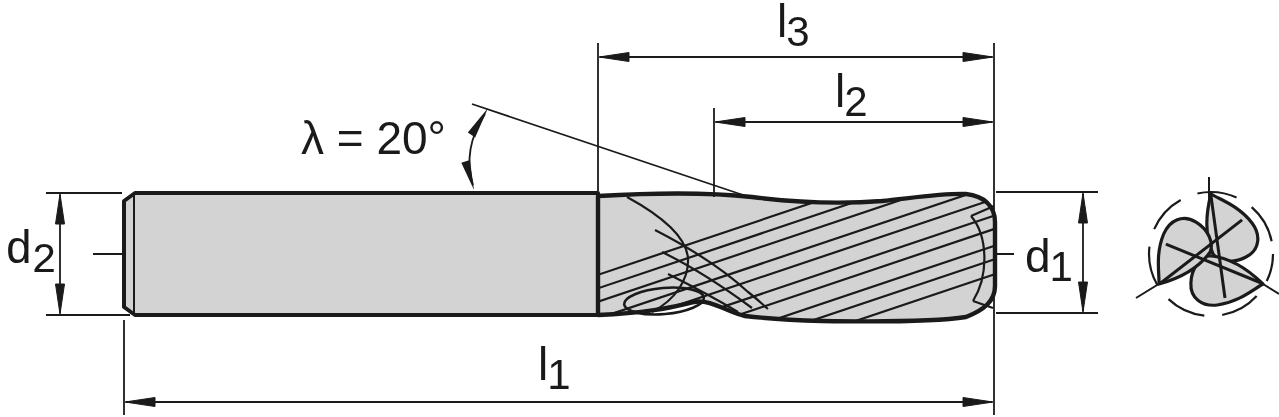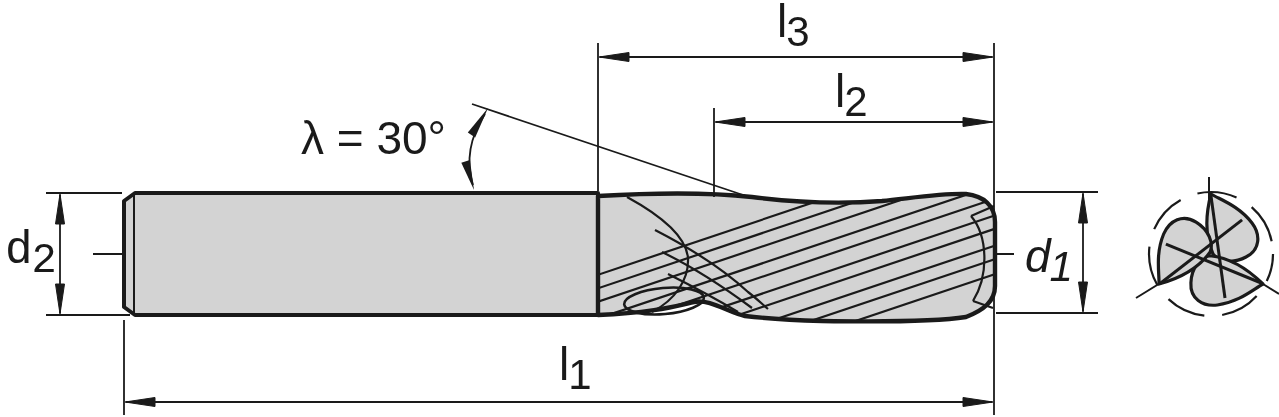--- a/index.html
+++ b/index.html
@@ -149,23 +149,23 @@
       <g stroke="var(--line,#1a1a1a)" stroke-width="3">
         <line x1="0" y1="-58" x2="14" y2="44"></line>
         <line x1="0" y1="-58" x2="14" y2="44" transform="rotate(120)"></line>
         <line x1="0" y1="-58" x2="14" y2="44" transform="rotate(240)"></line>
       </g>
     </g>
   </svg>
 
   <div class="lbl" style="left:5px;top:228px;font-family:Liberation Mono, monospace;"><span>d</span><span class="sub">2</span></div>
 
-  <div class="lbl" style="left:1025px;top:233px;font-style:italic;"><span>d</span><span class="sub">1</span></div>
+  <div class="lbl" style="left:1025px;top:233px;"><span>d</span><span class="sub">1</span></div>
 
-  <div class="lbl" style="left:559px;top:341px;"><span>l</span><span class="sub">1</span></div>
+  <div class="lbl" style="left:538px;top:341px;"><span>l</span><span class="sub">1</span></div>
 
   <div class="lbl" style="left:835px;top:68px;text-align:right;"><span>l</span><span class="sub">2</span></div>
 
   <div class="lbl" style="left:777px;top:-2px;"><span>l</span><span class="sub">3</span></div>
 
-  <div class="lbl angle" style="left:301px;top:115px;">λ = 30°</div>
+  <div class="lbl angle" style="left:301px;top:115px;">λ = 20°</div>
 
 </div>
 
 </body></html>

